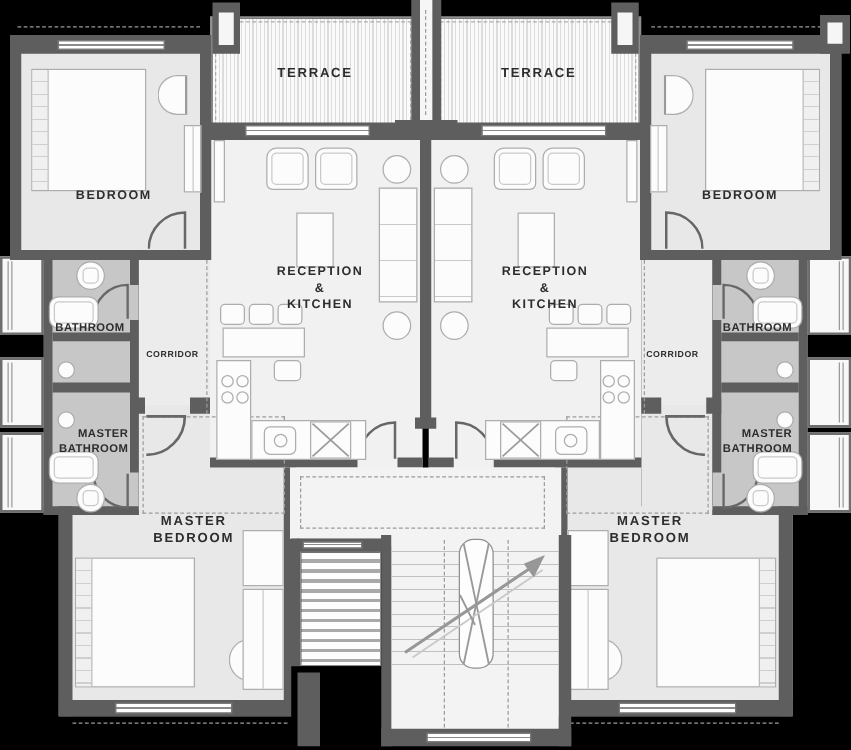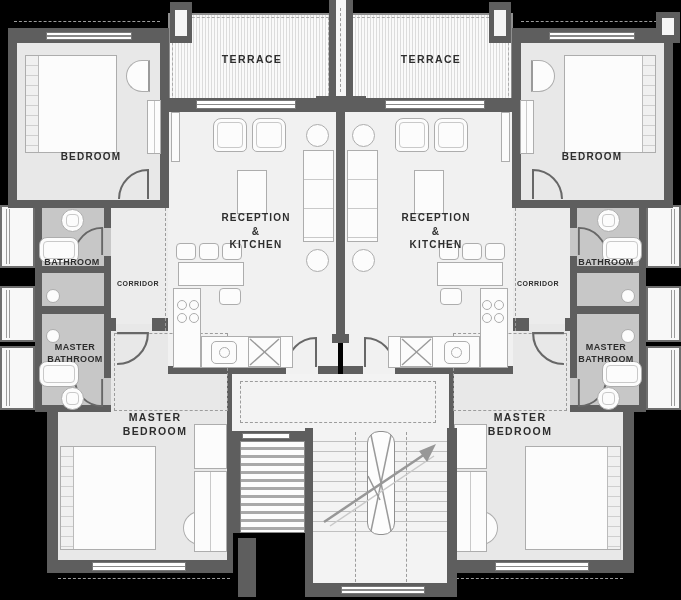--- a/index.html
+++ b/index.html
@@ -41,21 +41,21 @@
   .treads-main { position:absolute;
     background:repeating-linear-gradient(180deg,rgba(0,0,0,0) 0 9px,#c0c0c0 9px 10px); }
   .rail { position:absolute; background:#fdfdfd; border:1.5px solid #8f8f8f; border-radius:12px; }
   .unit { position:absolute; top:0; left:0; width:346px; height:600px; }
   #unit-right { left:335px; transform:scaleX(-1); }
   .label {
     position:absolute; transform:translate(-50%,-50%);
     font-weight:bold; color:#2d2d2d; text-align:center;
     white-space:pre-line; line-height:1.35; letter-spacing:1.2px; font-size:10px;
   }
-  .label.small { font-size:9px; letter-spacing:0.4px; }
+  .label.small { font-size:9px; letter-spacing:0.4px;text-align:right; }
   .label.tiny  { font-size:7px;  letter-spacing:0.5px; }
   .label.big   { font-size:10.5px; letter-spacing:1.4px; }
 </style>
 </head>
 <body>
 
 <div id="plan">
 
   <div class="unit" id="unit-left">
 

